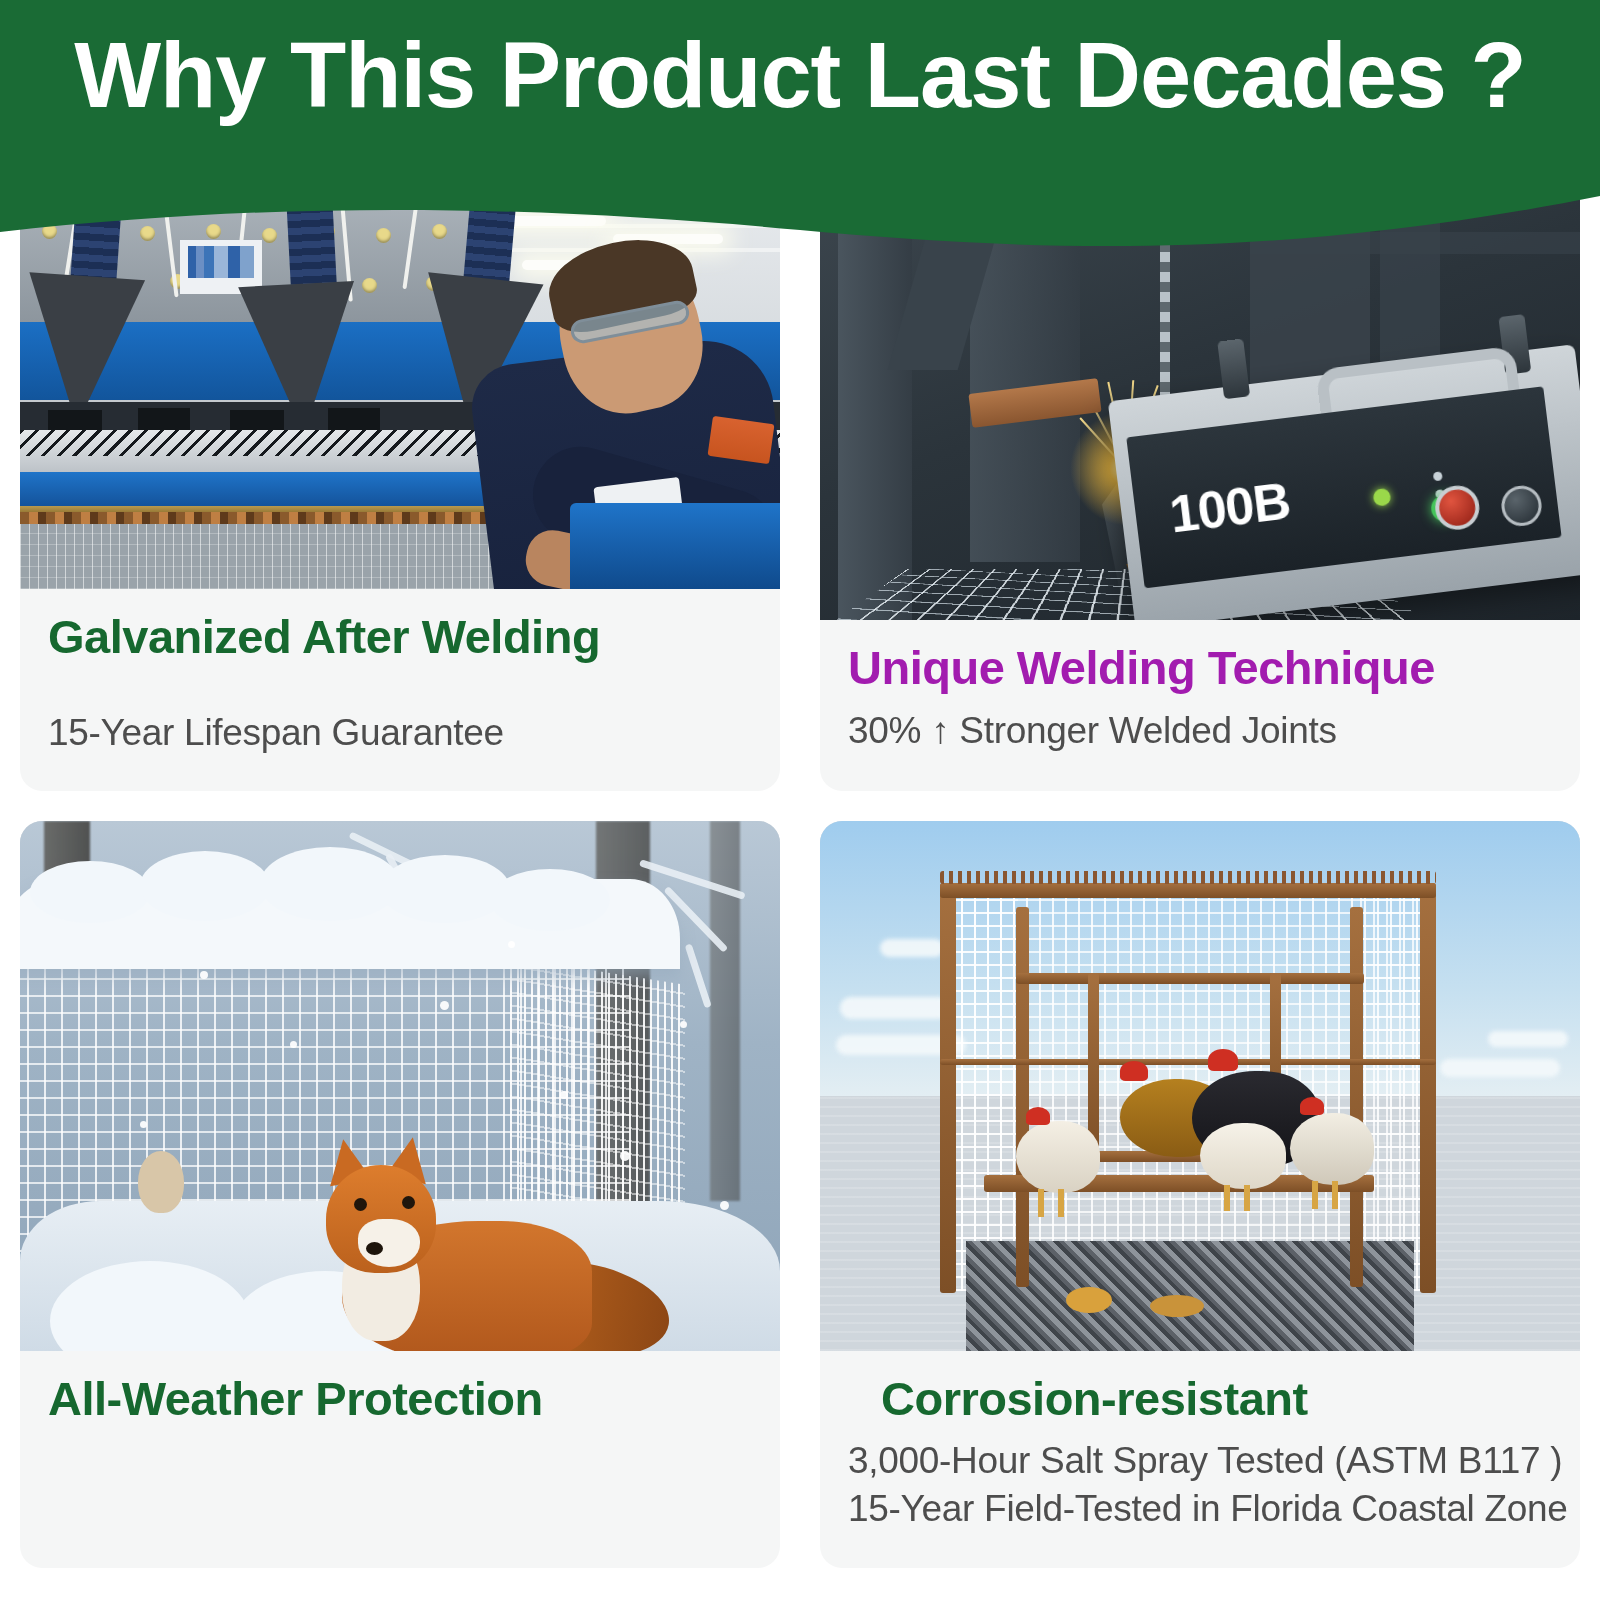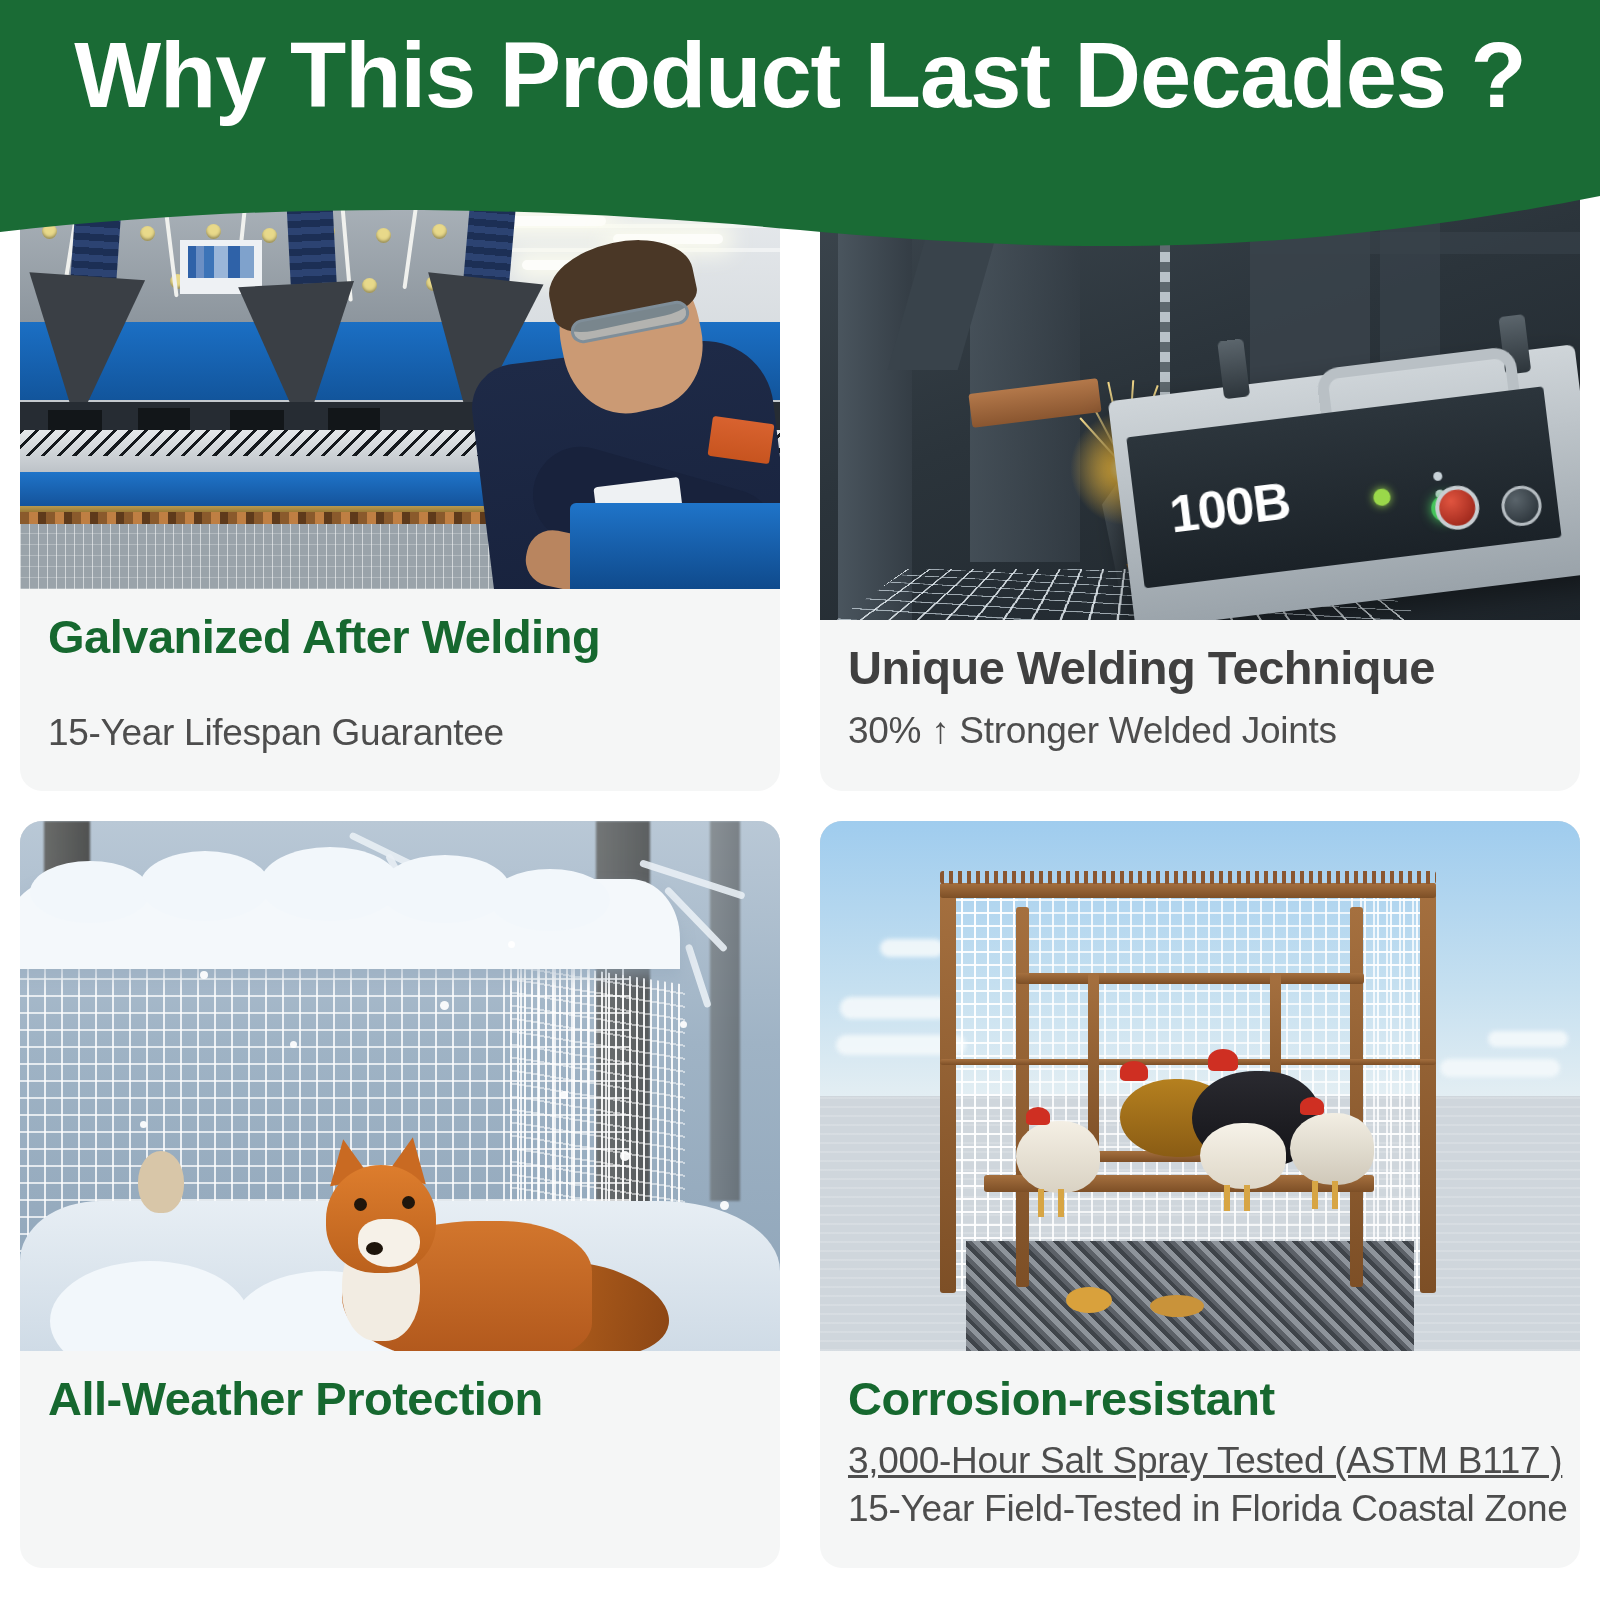--- a/index.html
+++ b/index.html
@@ -323,21 +323,21 @@
             <div class="s2-led" style="left:300px;top:90px;width:9px;height:9px;background:#c8d2d8;"></div>
             <div class="s2-led" style="left:300px;top:108px;width:9px;height:9px;background:#c8d2d8;"></div>
             <div class="s2-led" style="left:294px;top:96px;width:26px;height:26px;background:#45c45a;box-shadow:0 0 12px #45c45a;"></div>
             <div class="s2-knobR"></div>
             <div class="s2-knobD"></div>
           </div>
         </div>
       </div>
     </div>
     <div class="card-body">
-      <div class="card-title" style="color: #404040;">Unique Welding Technique</div>
+      <div class="card-title" style="color: #a21caf;">Unique Welding Technique</div>
       <div class="card-line" style="color: rgb(77, 77, 77);">30% ↑ Stronger Welded Joints</div>
     </div>
   </div>
 
   <div class="card" style="background: rgb(245, 246, 246);">
     <div class="card-photo tall">
       <div class="scene">
         <div class="s3-bg"></div>
         <div class="s3-tree" style="left:576px;top:0;width:54px;height:430px;"></div>
         <div class="s3-tree" style="left:690px;top:0;width:30px;height:380px;opacity:.5;"></div>
@@ -428,22 +428,22 @@
         <div class="s4-leg" style="left:424px;top:364px;height:26px;"></div>
         <div class="s4-hen" style="left:470px;top:292px;width:84px;height:72px;background:linear-gradient(180deg,#f2eee3,#cfc8b9);"></div>
         <div class="s4-comb" style="left:480px;top:276px;width:24px;height:18px;"></div>
         <div class="s4-leg" style="left:492px;top:360px;height:28px;"></div>
         <div class="s4-leg" style="left:512px;top:360px;height:28px;"></div>
         <div style="position:absolute;left:246px;top:466px;width:46px;height:26px;background:#d9a13c;border-radius:50%;"></div>
         <div style="position:absolute;left:330px;top:474px;width:54px;height:22px;background:#c9933a;border-radius:50%;"></div>
       </div>
     </div>
     <div class="card-body">
-      <div class="card-title" style="color: rgb(22, 104, 47);">Corrosion-resistant</div>
-      <div class="card-line" style="color: rgb(77, 77, 77); text-decoration: underline;">3,000-Hour Salt Spray Tested (ASTM B117 )</div>
+      <div class="card-title" style="color: rgb(22, 104, 47); margin-left: 33px;">Corrosion-resistant</div>
+      <div class="card-line" style="color: rgb(77, 77, 77);">3,000-Hour Salt Spray Tested (ASTM B117 )</div>
       <div class="card-line" style="color: rgb(77, 77, 77);">15-Year Field-Tested in Florida Coastal Zone</div>
     </div>
   </div>
 
 </div>
 
 <div id="header-banner">
   <svg viewBox="0 0 1600 250" preserveAspectRatio="none" aria-hidden="true">
     <path id="header-shape" d="M0,0 H1600 V196 C1280,260 1040,252 800,230 C560,208 300,198 0,232 Z" fill="#1a6b35"></path>
   </svg>

